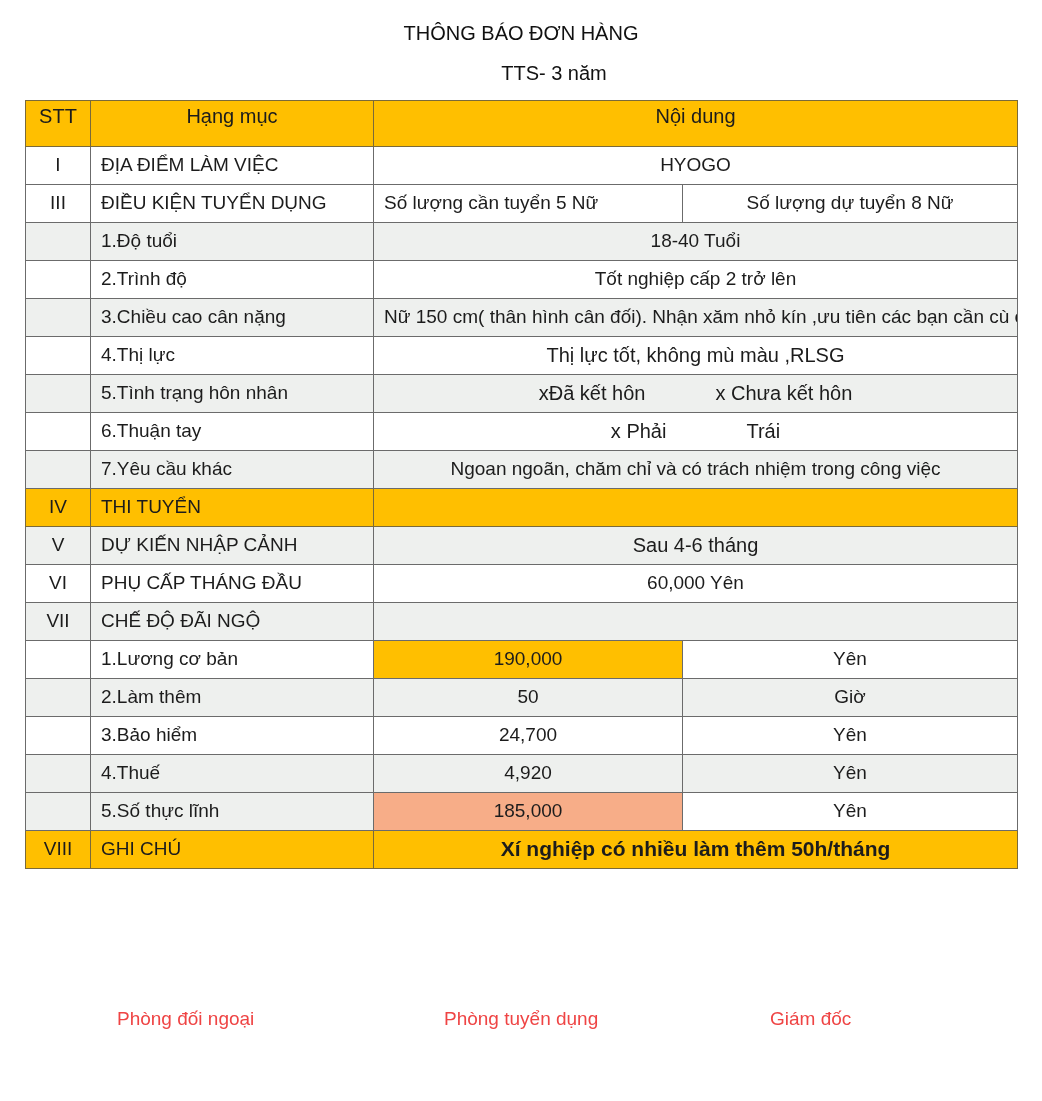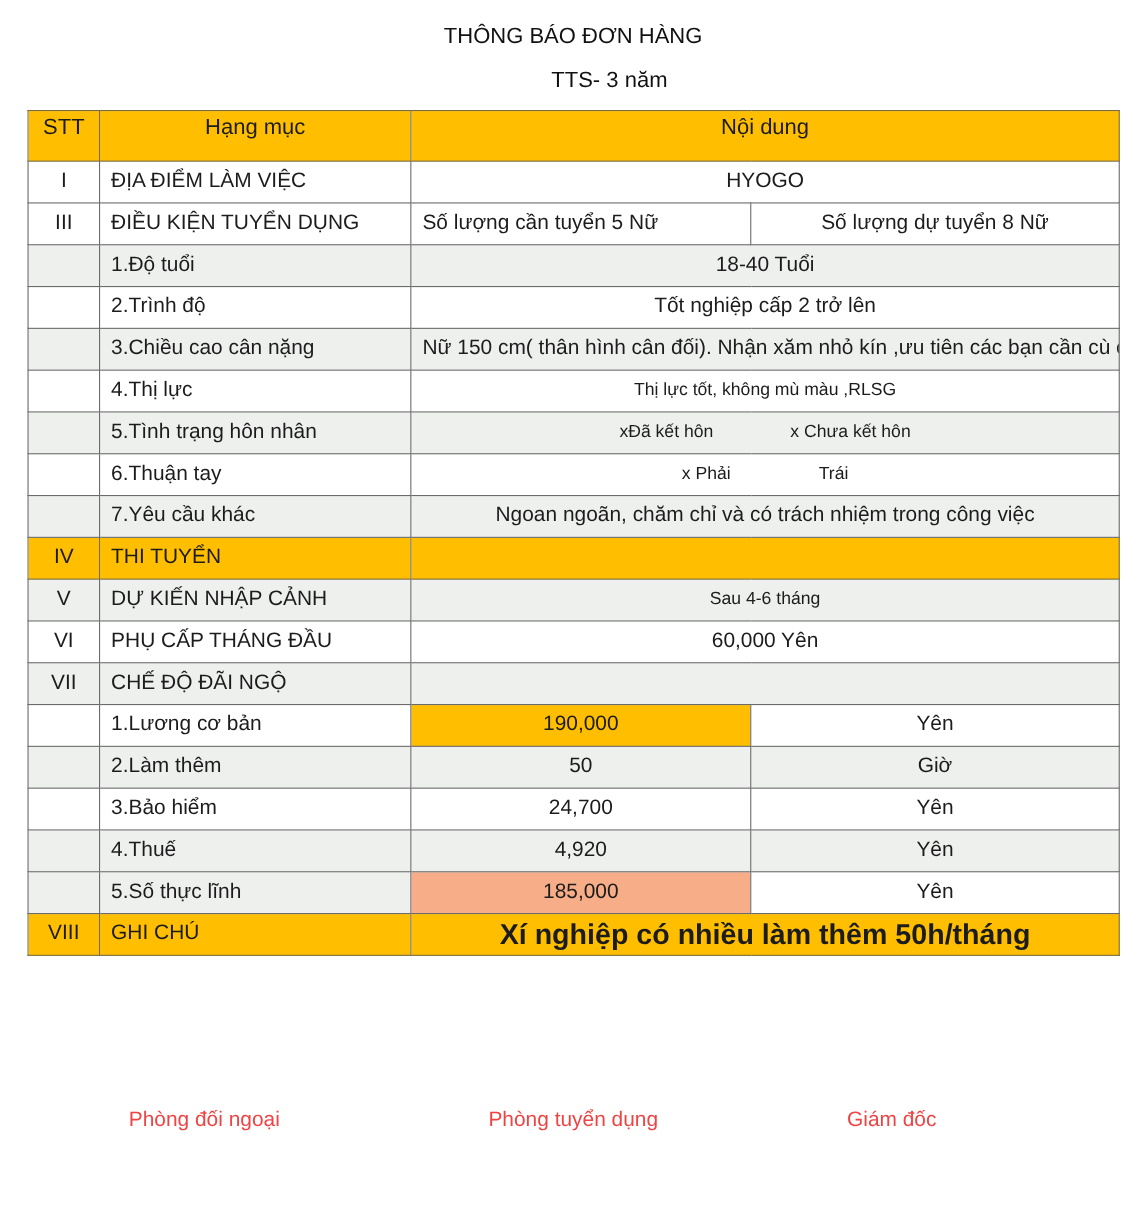--- a/index.html
+++ b/index.html
@@ -16,22 +16,22 @@
   tr.hdr td { background:#ffbf00; height:45px; line-height:30px; vertical-align:top; padding-top:0; border-color:#7a6a3a; font-size:20px; }
   tr.g td { background:#eef0ee; }
   tr.w td { background:#ffffff; }
   tr.y td { background:#ffbf00; border-color:#7a6a3a; }
   td.c { text-align:center; }
   td.stt { text-align:center; padding:0; }
   td.sub { padding-left:75px; }
   td.tall { height:75px; line-height:37px; white-space:normal; }
   td.orange { background:#ffbf00 !important; }
   td.salmon { background:#f7ad88 !important; }
-  .big { font-size:16px;margin-top:28px; }
-  .bold { font-weight:bold; font-size:26px; }
+  .big { font-size:20px;margin-top:28px; }
+  .bold { font-weight:bold; font-size:21px; }
   .gap { display:inline-block; width:70px; }
   .gap2 { display:inline-block; width:80px; }
   .footer { position:absolute; top:1008px; font-size:19px; color:#ef4444; }
   #f1 { left:117px; } #f2 { left:444px; } #f3 { left:770px; }
 </style>
 </head>
 <body>
 
 <div class="title" id="t1">THÔNG BÁO ĐƠN HÀNG</div>
 <div class="title" id="t2">TTS- 3 năm</div>

